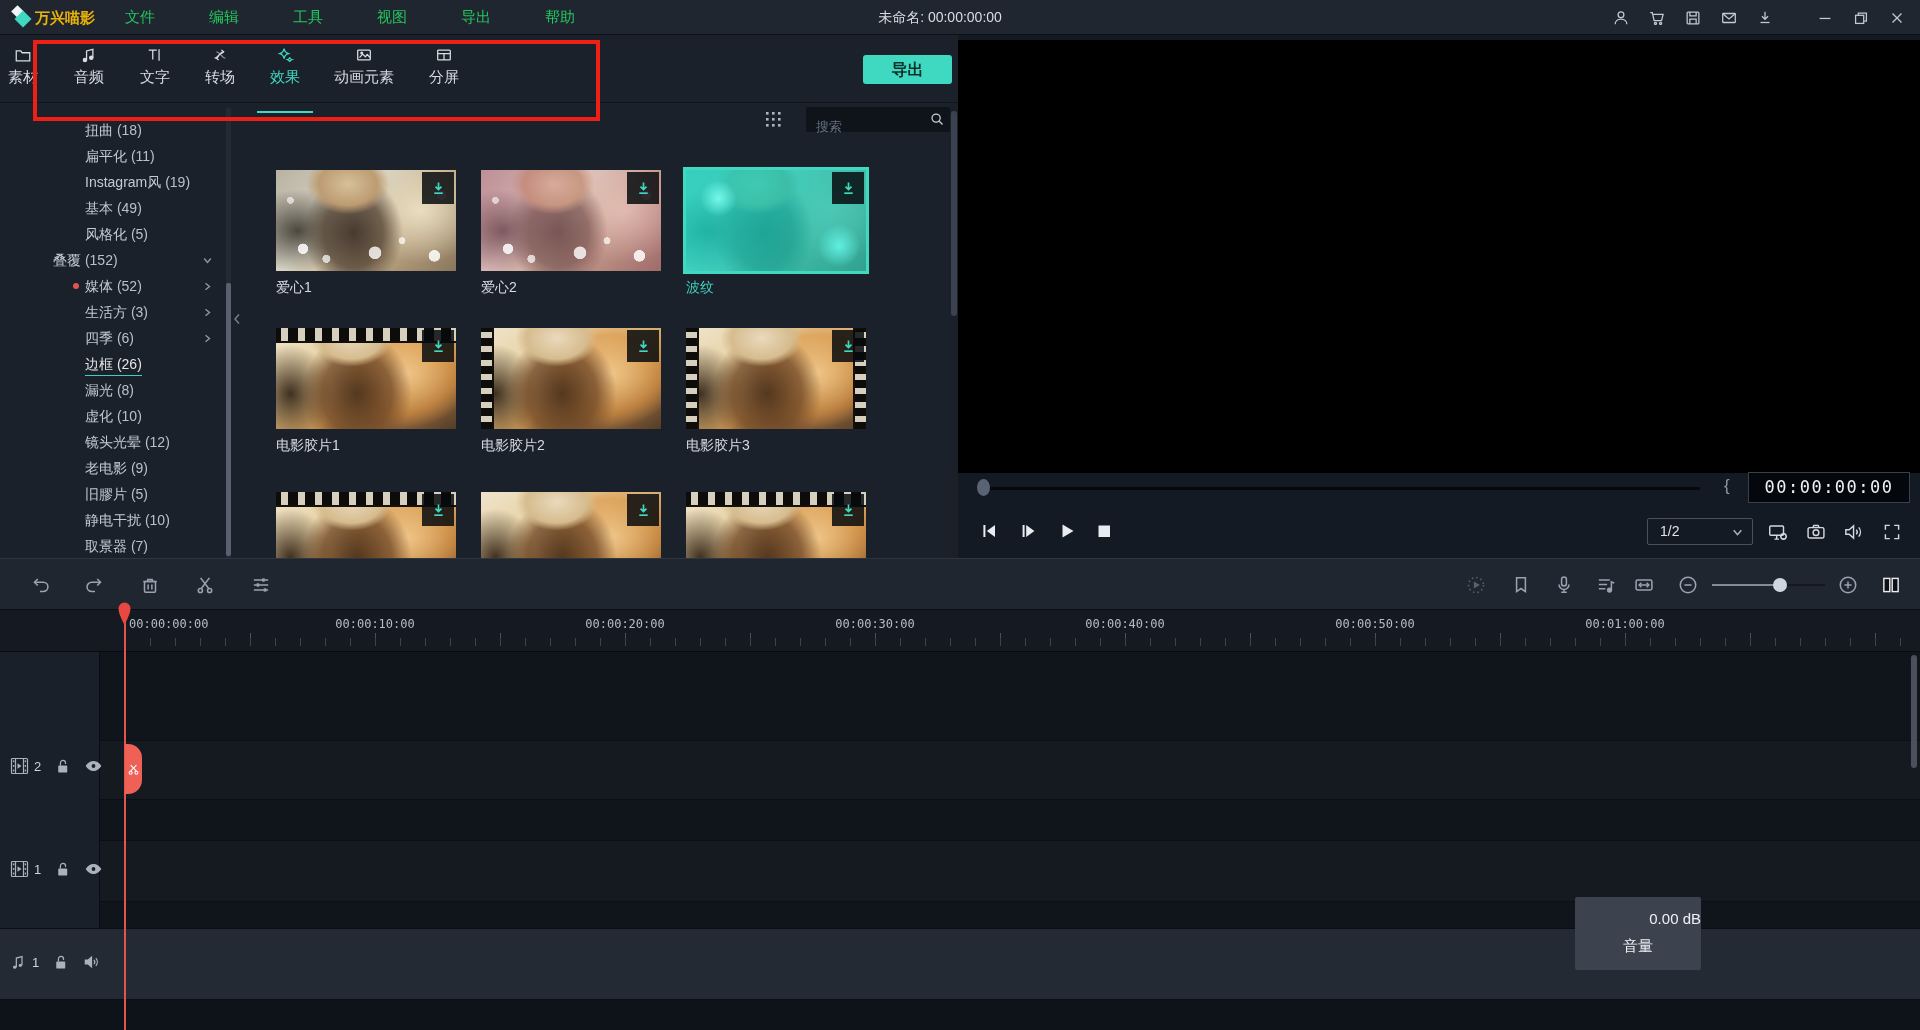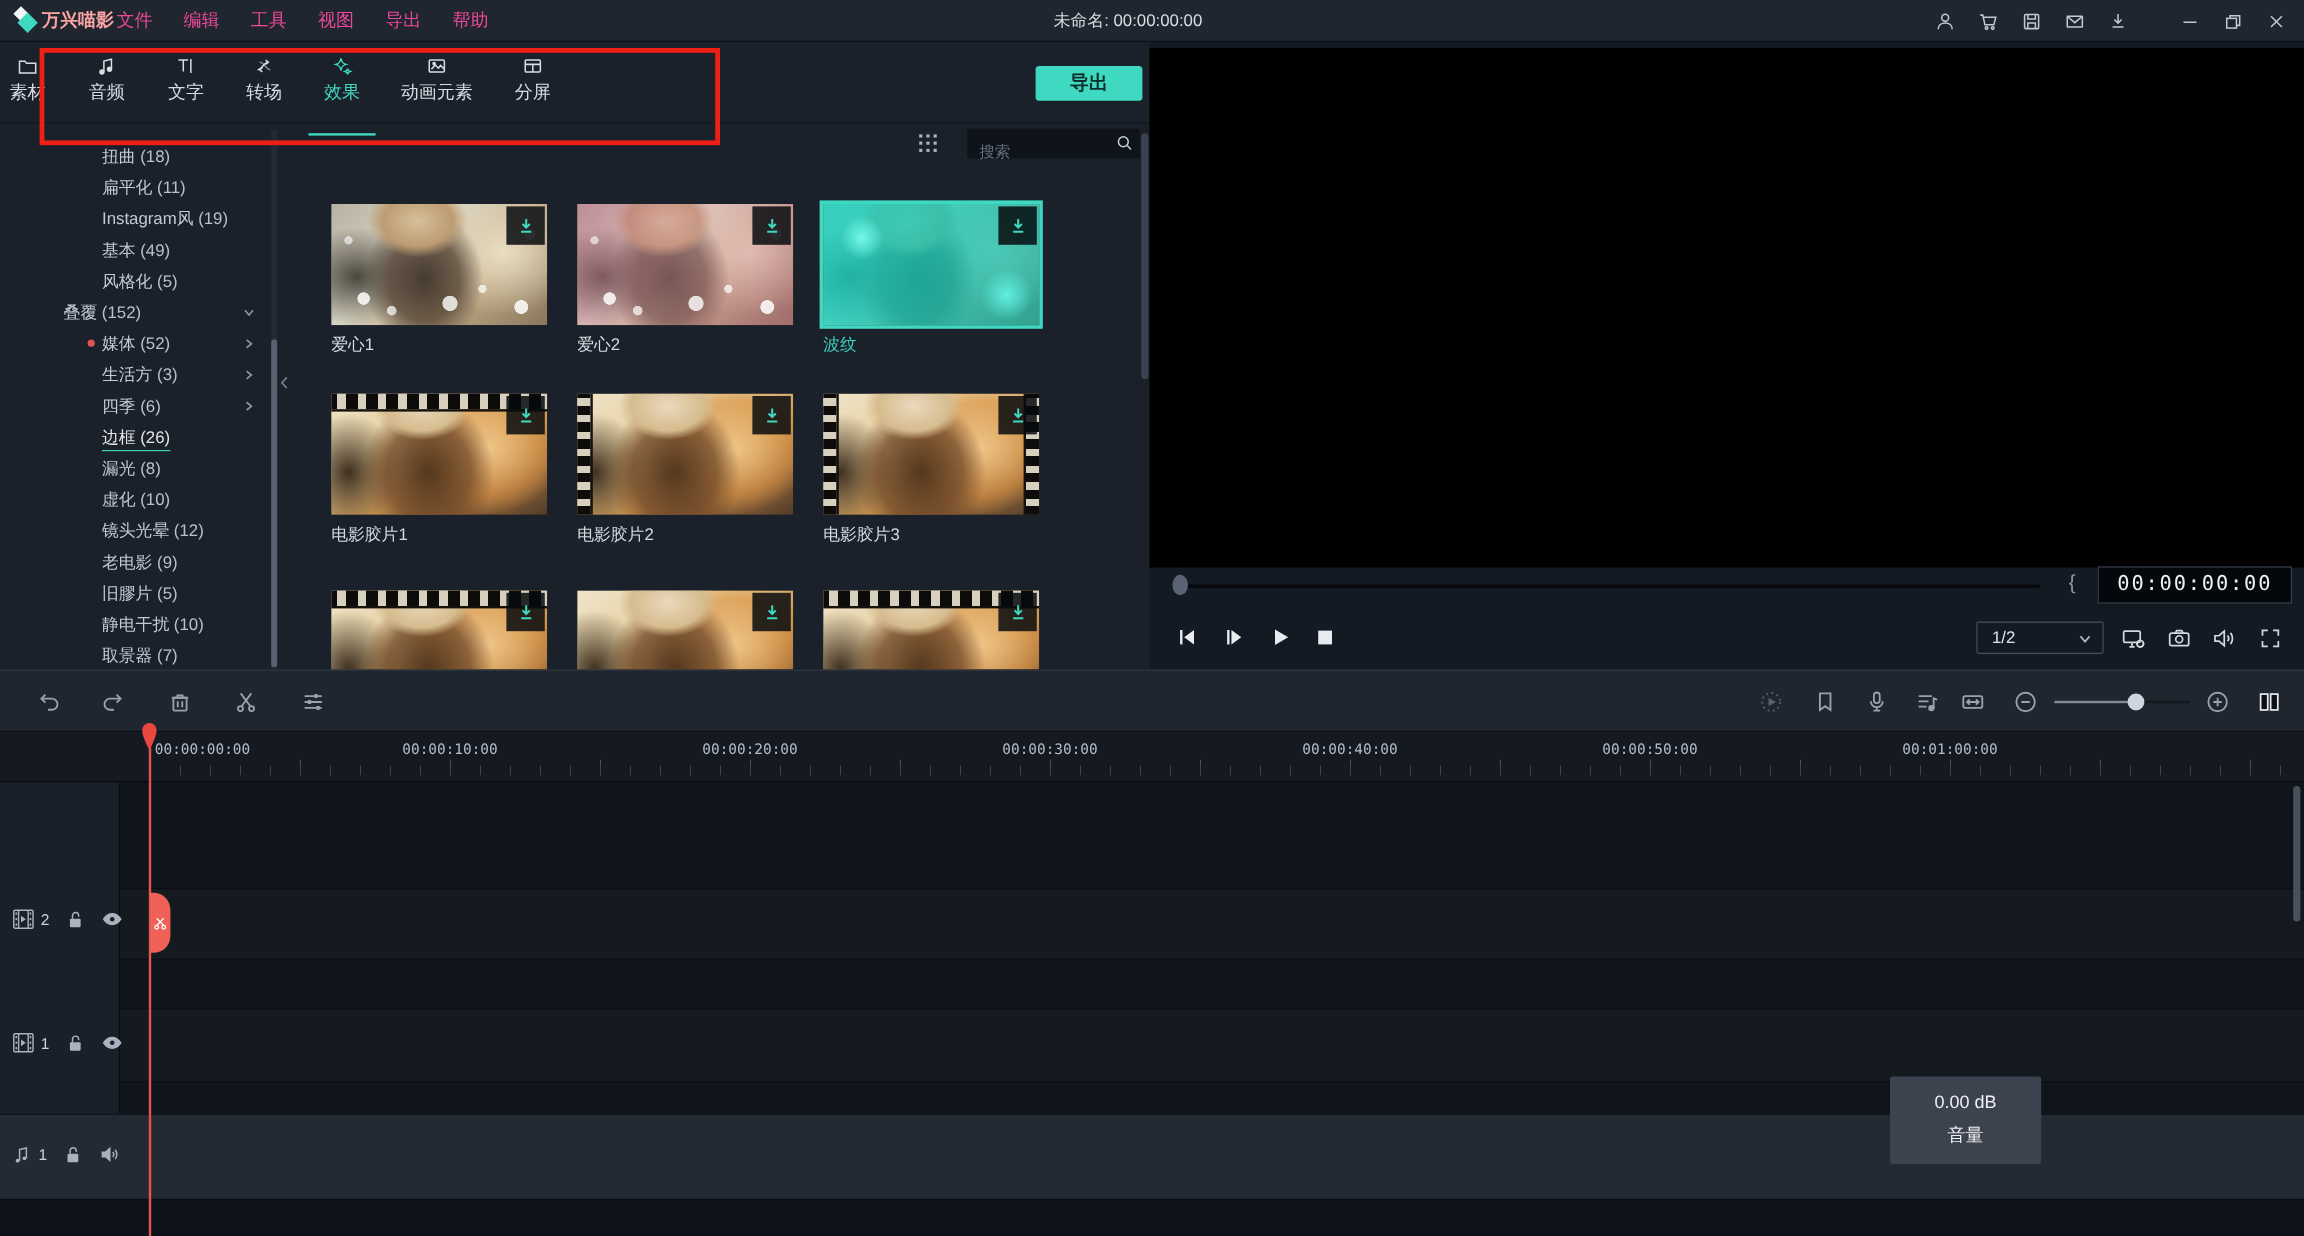--- a/index.html
+++ b/index.html
@@ -2,21 +2,21 @@
 <html><head>
 <meta charset="utf-8">
 <style>
   html,body{margin:0;padding:0;background:#0d1117;}
   *{box-sizing:border-box;font-family:"Liberation Sans",sans-serif;}
   #app{position:relative;width:1920px;height:1030px;background:#171c24;overflow:hidden;color:#c7cdd5;}
   .abs{position:absolute;}
   svg{display:block;}
   
   #topbar{position:absolute;left:0;top:0;width:1920px;height:35px;background:#20262f;border-bottom:1px solid #0d1117;}
-  .menu-item{font-size:15px;color:#ec4899;}
+  .menu-item{font-size:15px;color:#22c55e;margin-left:28px;}
   #menus{position:absolute;left:97px;top:0;height:35px;display:flex;align-items:center;gap:26px;}
   #win-title{position:absolute;left:820px;top:0;width:240px;height:35px;line-height:35px;text-align:center;font-size:14px;color:#d8dde3;}
   #top-icons{position:absolute;right:14px;top:0;height:35px;display:flex;align-items:center;gap:18px;color:#c2c9d3;}
   
   #left-panel{position:absolute;left:0;top:35px;width:958px;height:523px;background:#1b212b;overflow:hidden;}
   .tab{position:absolute;top:11px;height:57px;transform:translateX(-50%);display:flex;flex-direction:column;align-items:center;gap:4px;color:#d8dde4;}
   .tab .tlabel{font-size:15px;white-space:nowrap;}
   .tab.active{color:#3fd9c2;}
   .tab .underline{position:absolute;bottom:-10px;width:56px;height:2px;background:#3fd9c2;}
   #tab-divider{position:absolute;left:0;top:67px;width:958px;height:1px;background:#10151c;}
@@ -111,37 +111,37 @@
   .lane{position:absolute;left:100px;right:0;background:#151a21;border-top:1px solid #0b0f15;border-bottom:1px solid #0b0f15;}
   #audio-band{position:absolute;left:0;right:0;top:318px;height:72px;background:#242a34;border-top:1px solid #0b0f15;border-bottom:1px solid #0b0f15;}
   #bottom-band{position:absolute;left:0;right:0;top:390px;height:30px;background:#0e1319;}
   .trackhdr{position:absolute;left:10px;display:flex;align-items:center;color:#aab2bd;z-index:6;}
   .trackhdr .num{font-size:13px;color:#cdd3da;margin-left:5px;}
   .trackhdr .ticn{margin-left:13px;}
   #playhead-line{position:absolute;left:124px;top:6px;width:2px;height:414px;background:#e4544d;z-index:30;}
   #playhead-flag{position:absolute;left:118px;top:-8px;z-index:35;}
   #playhead-pill{position:absolute;left:125px;top:134px;width:17px;height:50px;background:#ef6156;border-radius:0 14px 14px 0;z-index:31;display:flex;align-items:center;justify-content:center;}
   #vol-tooltip{position:absolute;left:1575px;top:287px;width:126px;height:73px;background:#3d434e;border-radius:2px;z-index:40;text-align:center;color:#eef0f3;font-size:15px;}
-  #vol-tooltip .l1{margin-top:13px;}
+  #vol-tooltip .l1{margin-top:13px;text-align:right;}
   #vol-tooltip .l2{margin-top:10px;}
   #tl-scroll{position:absolute;left:1911px;top:45px;width:6px;height:113px;background:#49515d;border-radius:3px;}
 </style>
 </head>
 <body>
 
 <div id="app">
 
   <div id="topbar">
     <div class="abs" style="left:9px;top:5px;width:25px;height:25px">
       <svg width="25" height="25" viewBox="0 0 25 25">
         <rect x="4" y="2" width="9" height="9" transform="rotate(45 8.5 6.5)" fill="#f2f5f7"></rect>
         <rect x="8" y="8" width="12" height="12" transform="rotate(45 14 14)" fill="#3fd9c2"></rect>
       </svg>
     </div>
-    <div class="abs" style="left:35px;top:0;height:35px;line-height:35px;font-size:15px;font-weight:bold;color:#fca5a5">万兴喵影</div>
+    <div class="abs" style="left:35px;top:0;height:35px;line-height:35px;font-size:15px;font-weight:bold;color:#eab308">万兴喵影</div>
     <div id="menus">
       <span class="menu-item">文件</span>
       <span class="menu-item">编辑</span>
       <span class="menu-item">工具</span>
       <span class="menu-item">视图</span>
       <span class="menu-item">导出</span>
       <span class="menu-item">帮助</span>
     </div>
     <div id="win-title">未命名: 00:00:00:00</div>
     <div id="top-icons">

